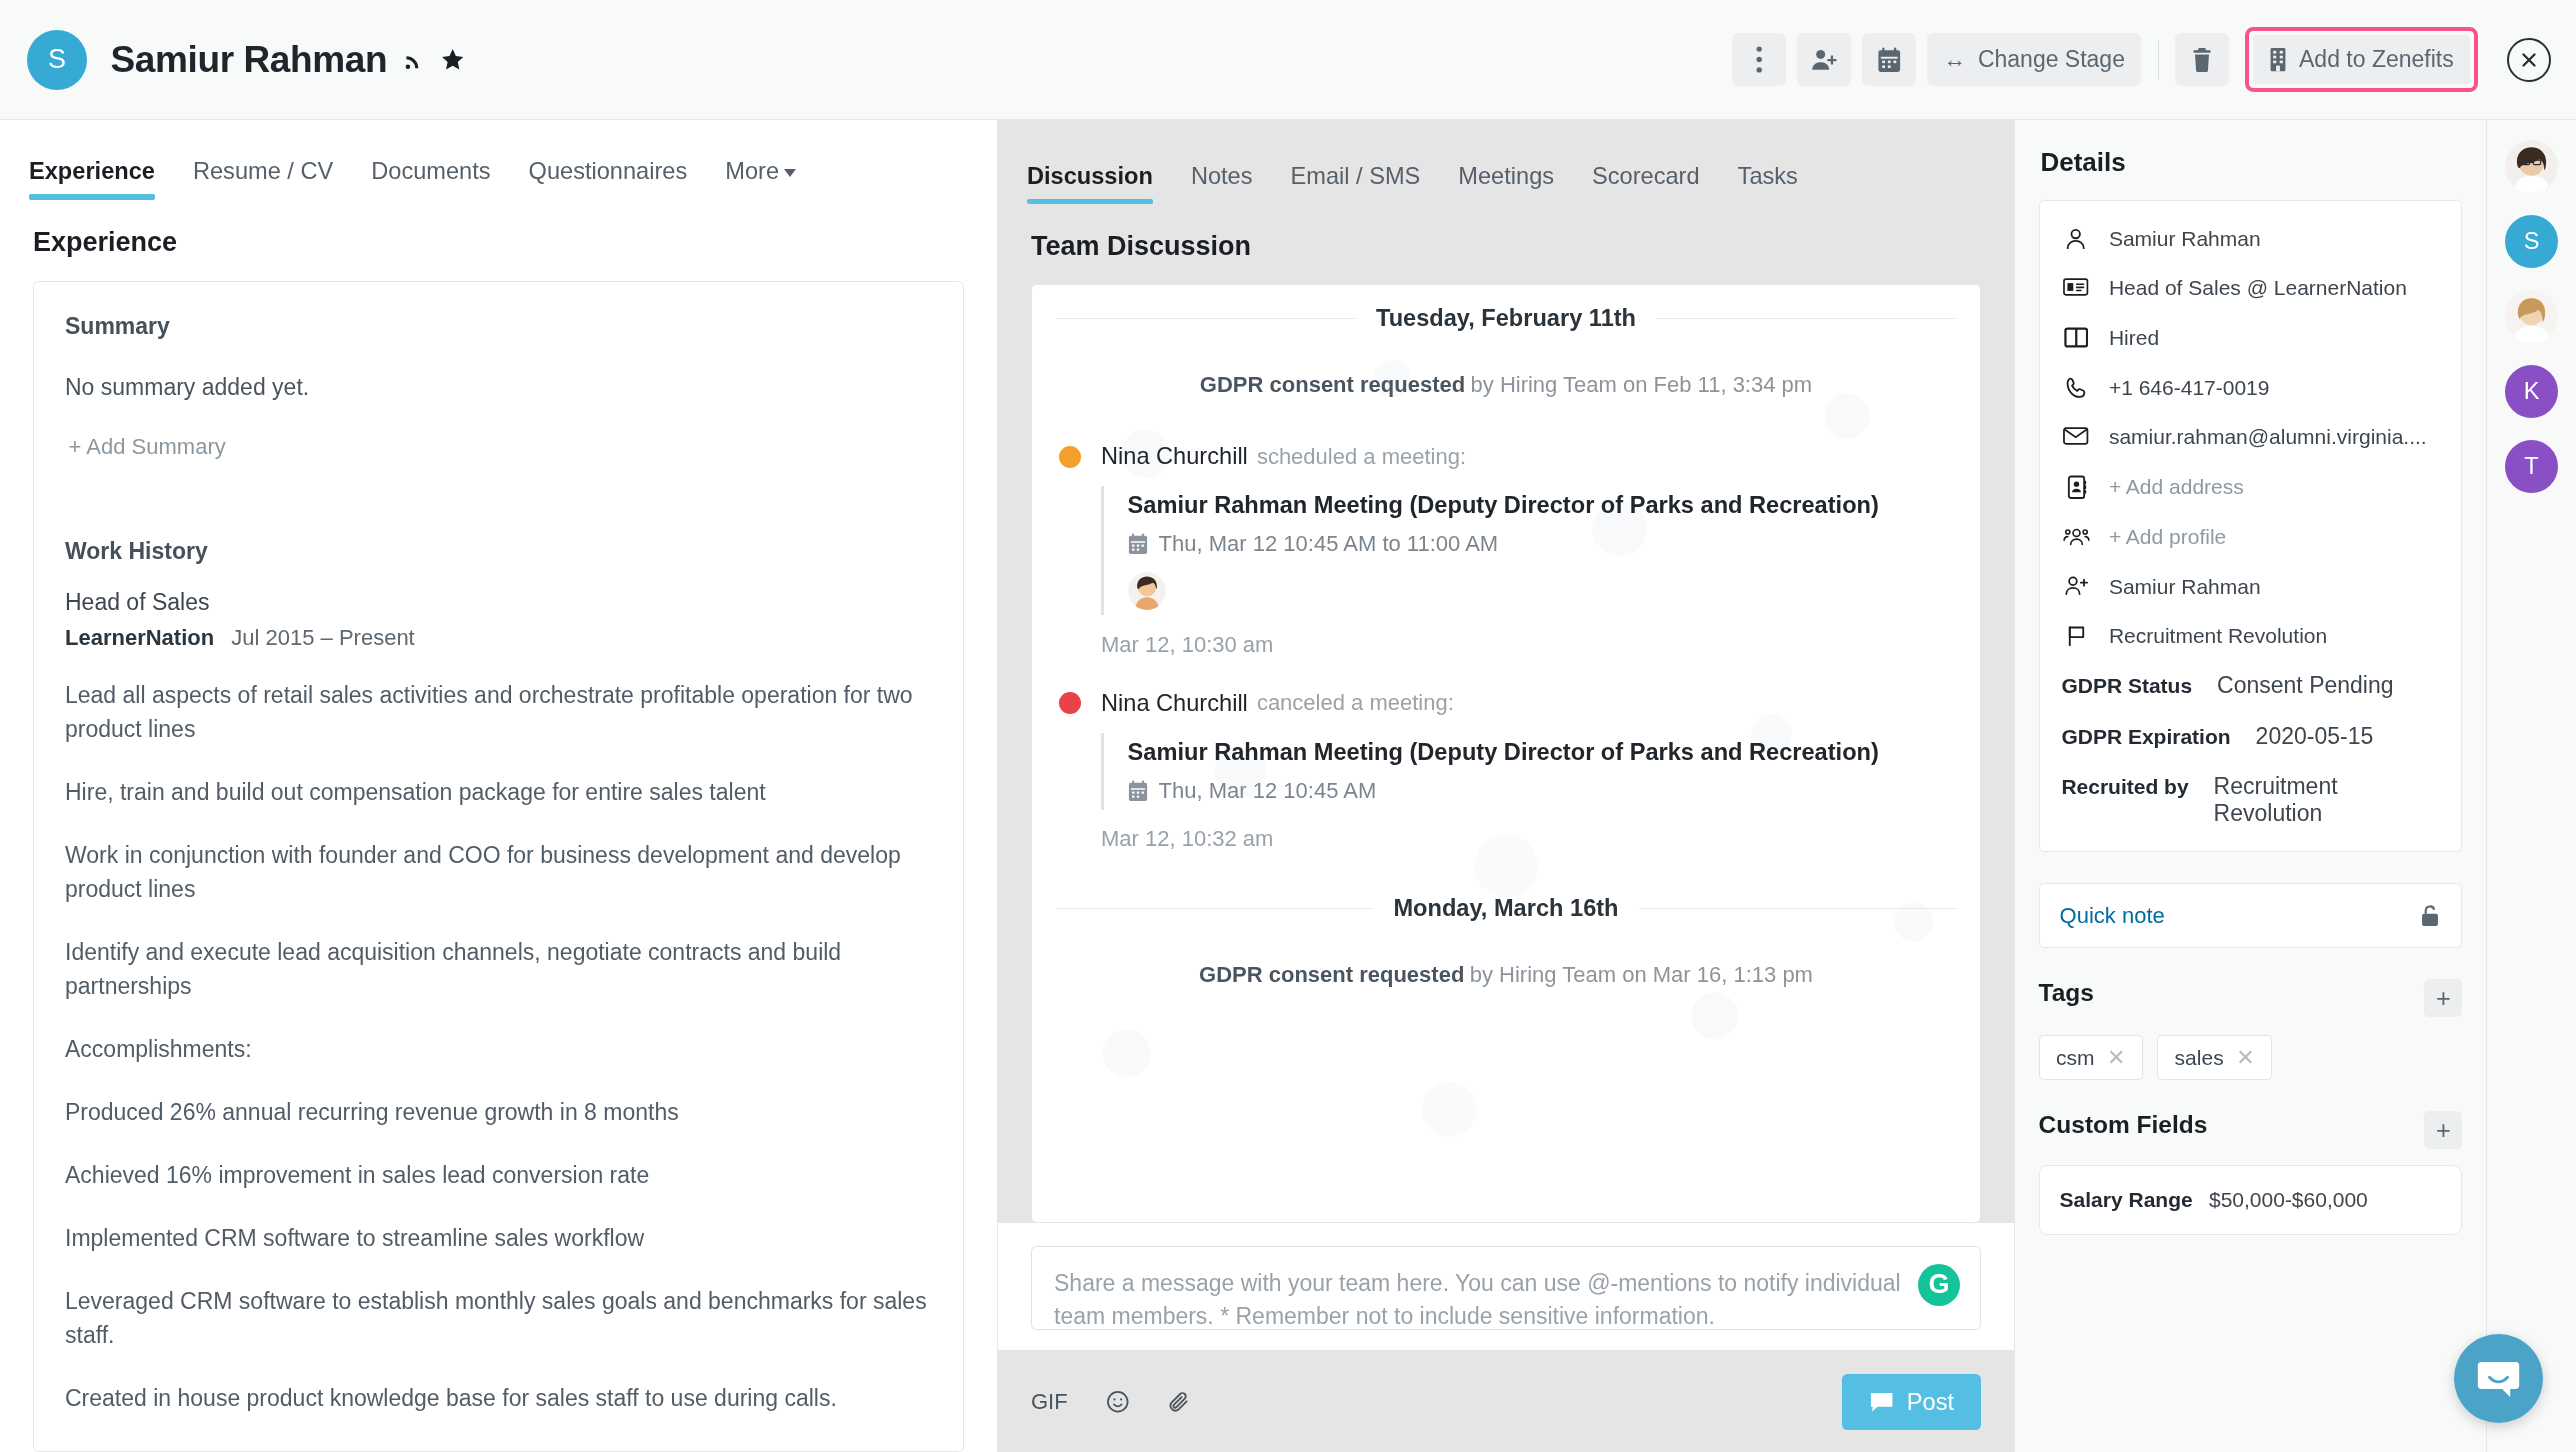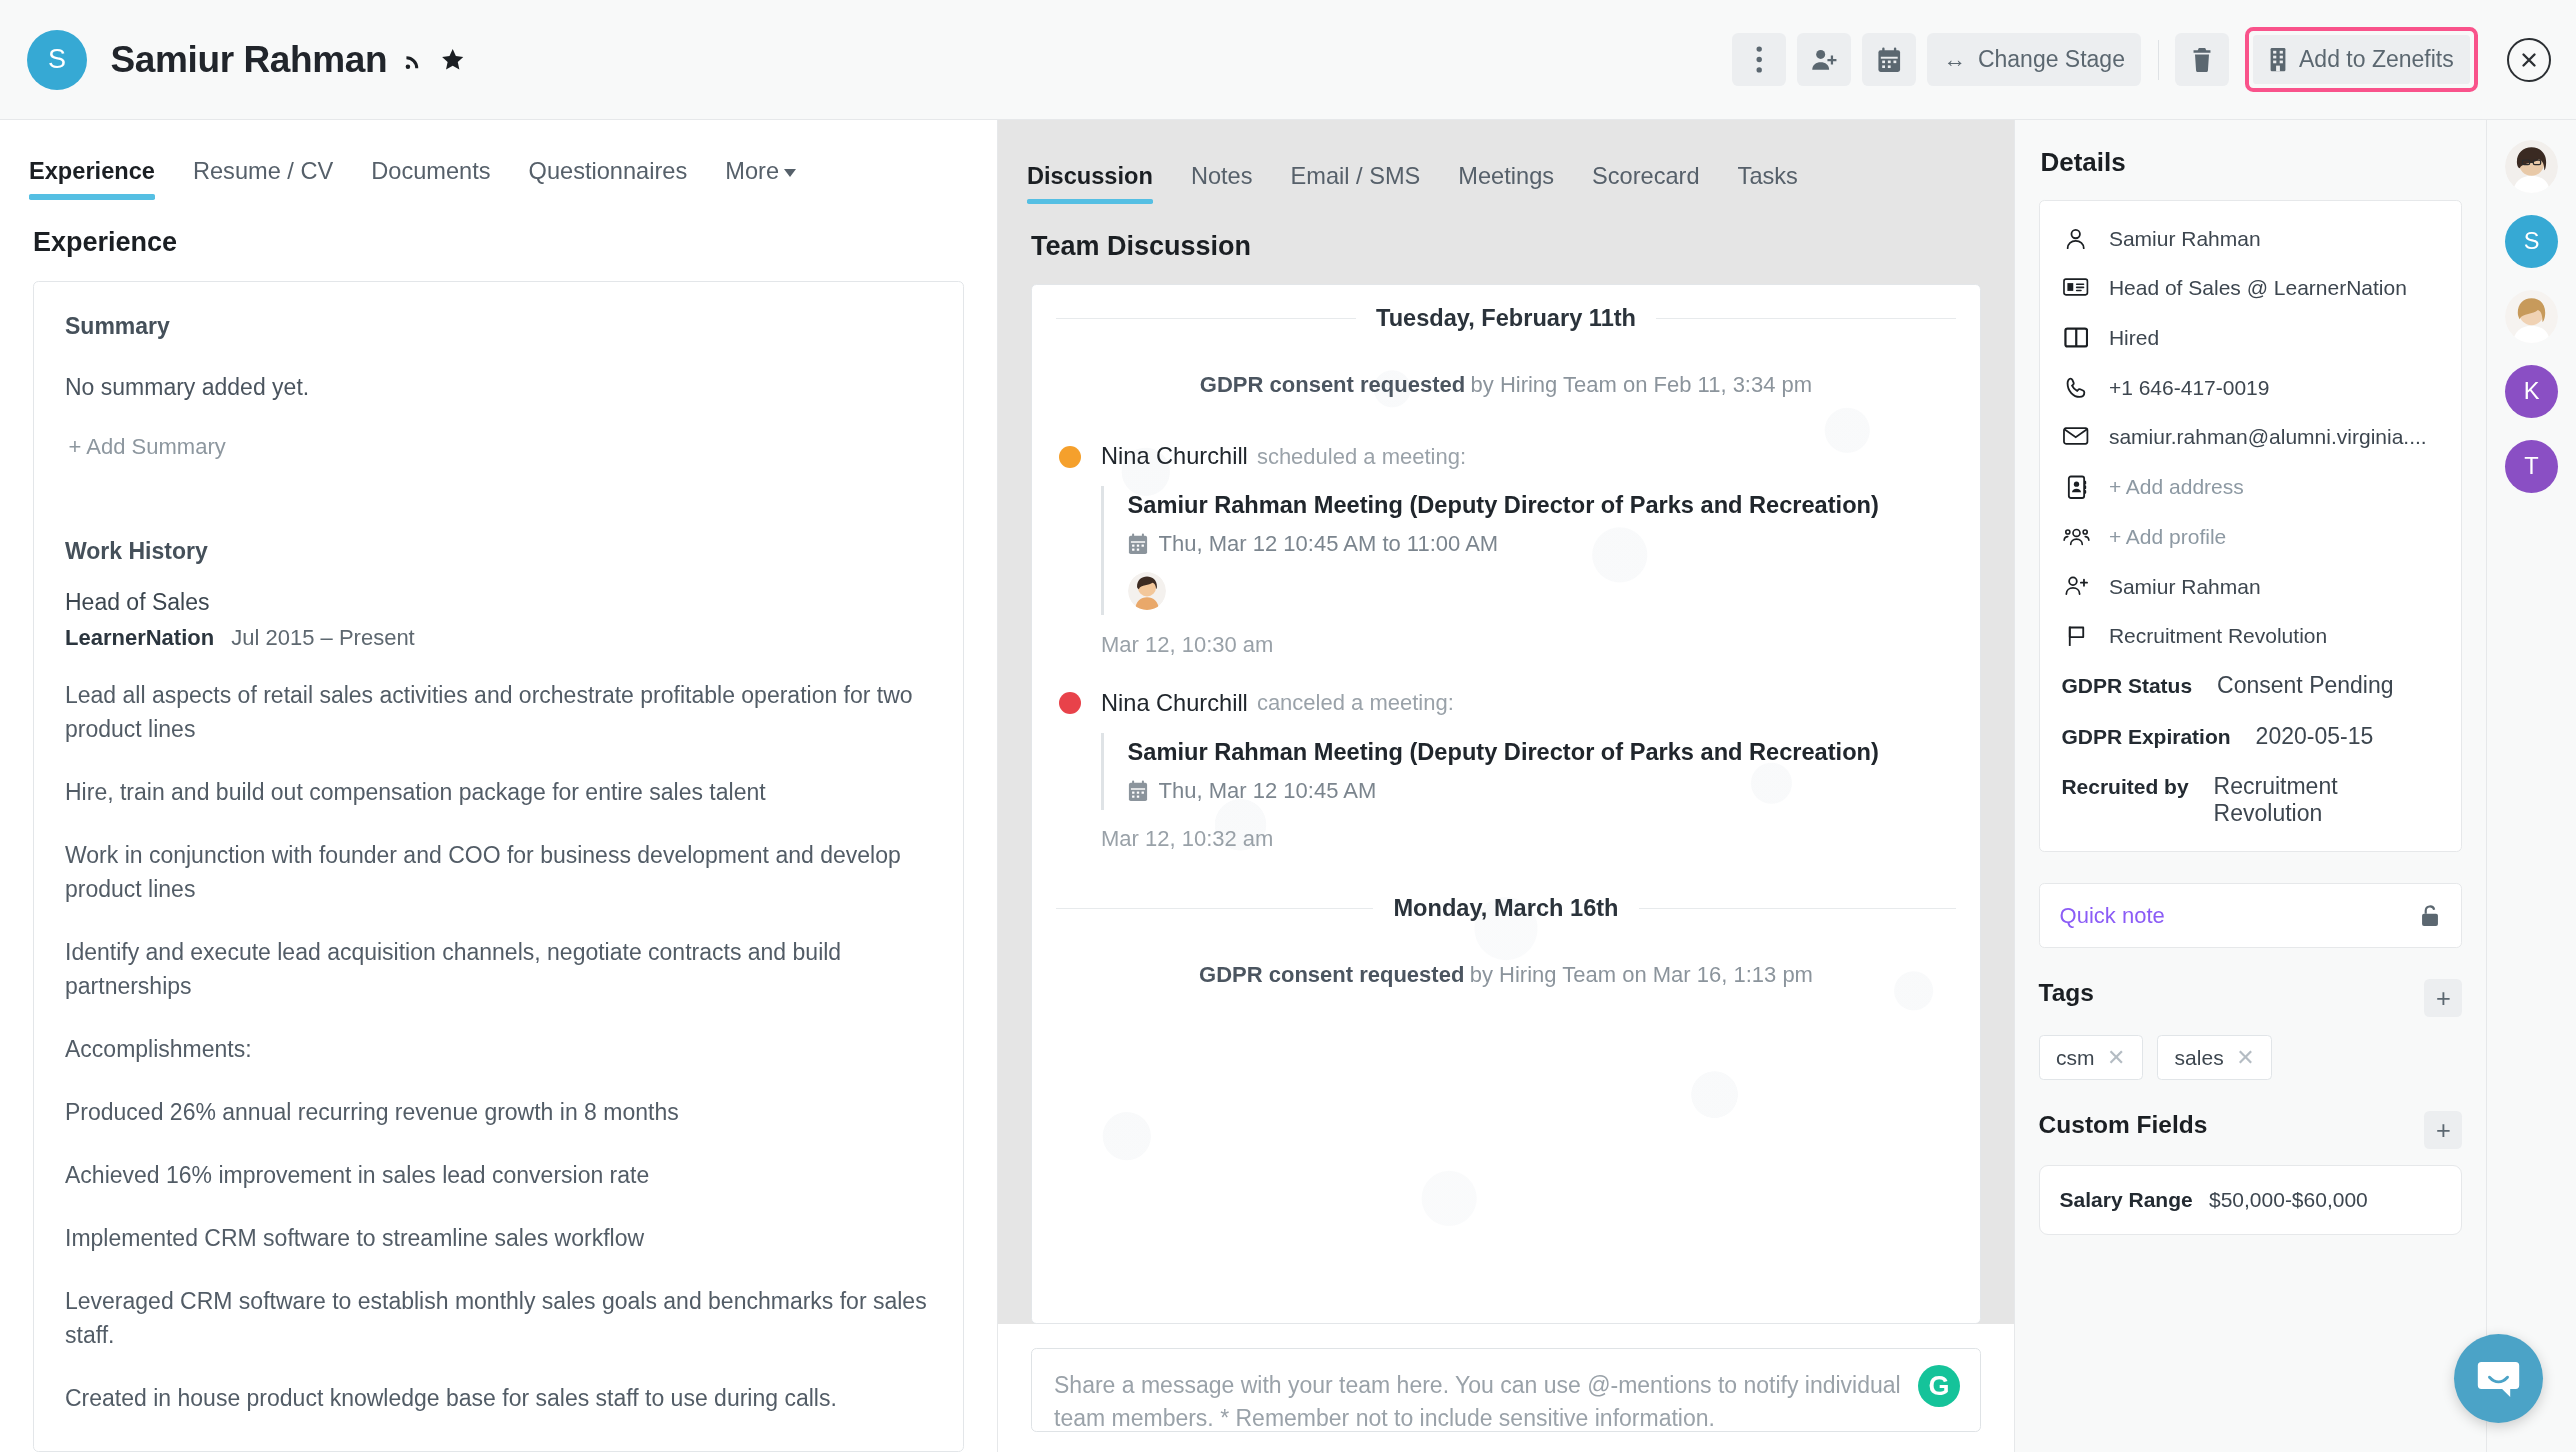--- a/index.html
+++ b/index.html
@@ -166,21 +166,21 @@
   .det-val { font-size: 21px; color: #3d464f; line-height: 1.32; word-break: break-word; }
   .det-val.link { color: #8d99a3; cursor: pointer; }
   .other-places { font-size: 21px; color: #8d99a3; margin-top: 9px; cursor:pointer; display:flex; align-items:center; gap:9px;}
   .det-kv { display: flex; align-items: baseline; margin-bottom: 23.6px; padding-left: 1.8px;}
   .det-k { font-size: 21px; font-weight: 700; color: #232a31; white-space: nowrap; }
   .det-v { font-size: 23px; color: #3d464f; margin-left: 25px; }
   .quicknote {
     margin: 31px 23.6px 0 23.6px; background: #fff; border: 0.9px solid #e6e8ea; border-radius: 5.4px;
     height: 65px; display: flex; align-items: center; padding: 0 20px;
   }
-  .quicknote .ph { font-size: 22px; color: #8b5cf6; flex: 1 1 auto; }
+  .quicknote .ph { font-size: 22px; color: #0369a1; flex: 1 1 auto; }
   .sec-hdr { display: flex; padding: 31px 23.6px 0 23.6px; }
   .sec-hdr h3 { font-size: 24.5px; font-weight: 700; color: #1b1f23; }
   .sec-hdr .sp { flex: 1 1 auto; }
   .plus-btn {
     width: 38px; height: 38px; border-radius: 5.4px; background: #eceef0; color:#5b6770;
     display: flex; align-items: center; justify-content: center; font-size: 25.4px; cursor: pointer;
   }
   .tags-row { display: flex; gap: 14.5px; padding: 18px 23.6px 0 23.6px; flex-wrap: wrap; }
   .tag {
     background: #fff; border: 0.9px solid #e1e5e8; border-radius: 4.5px; height: 45px;
@@ -431,20 +431,45 @@
         </div>
       </div>
 
       <div class="composer-wrap">
         <div class="composer">
           <div class="ph">Share a message with your team here. You can use @-mentions to notify individual team members. * Remember not to include sensitive information.</div>
           <div class="grammarly">G</div>
         </div>
       </div>
 
+      <div class="composer-bar">
+        <span class="cb-item">GIF</span>
+        <span class="cb-item">
+          <svg width="23.6" height="23.6" viewBox="0 0 24 24" fill="none" stroke="#4a545e" stroke-width="1.8">
+            <circle cx="12" cy="12" r="10"></circle>
+            <circle cx="8.6" cy="9.6" r="1.1" fill="#4a545e" stroke="none"></circle>
+            <circle cx="15.4" cy="9.6" r="1.1" fill="#4a545e" stroke="none"></circle>
+            <path d="M8 14.6c1 1.4 2.4 2.1 4 2.1s3-0.7 4-2.1" stroke-linecap="round"></path>
+          </svg>
+        </span>
+        <span class="cb-item">
+          <svg width="23.6" height="23.6" viewBox="0 0 24 24" fill="none" stroke="#4a545e" stroke-width="1.9" stroke-linecap="round">
+            <path d="M20 11.5l-8.4 8.4a5 5 0 0 1-7-7l8.8-8.8a3.3 3.3 0 0 1 4.7 4.7l-8.8 8.8a1.7 1.7 0 0 1-2.4-2.4l8-8"></path>
+          </svg>
+        </span>
+        <span class="cb-spacer"></span>
+        <button class="post-btn">
+          <span>
+            <svg width="25.4" height="23.6" viewBox="0 0 26 24" fill="#fff">
+              <path d="M2 3h22v14H9l-6 5 1-5H2z"></path>
+            </svg>
+          </span>
+          <span>Post</span>
+        </button>
+      </div>
     </div>
 
     <div class="col-right">
       <div class="det-title">Details</div>
 
       <div class="det-card">
 
         <div class="det-row">
           <span class="det-ico">
             <svg width="25.4" height="25.4" viewBox="0 0 24 24" fill="none" stroke="#1b1f23" stroke-width="1.7">

